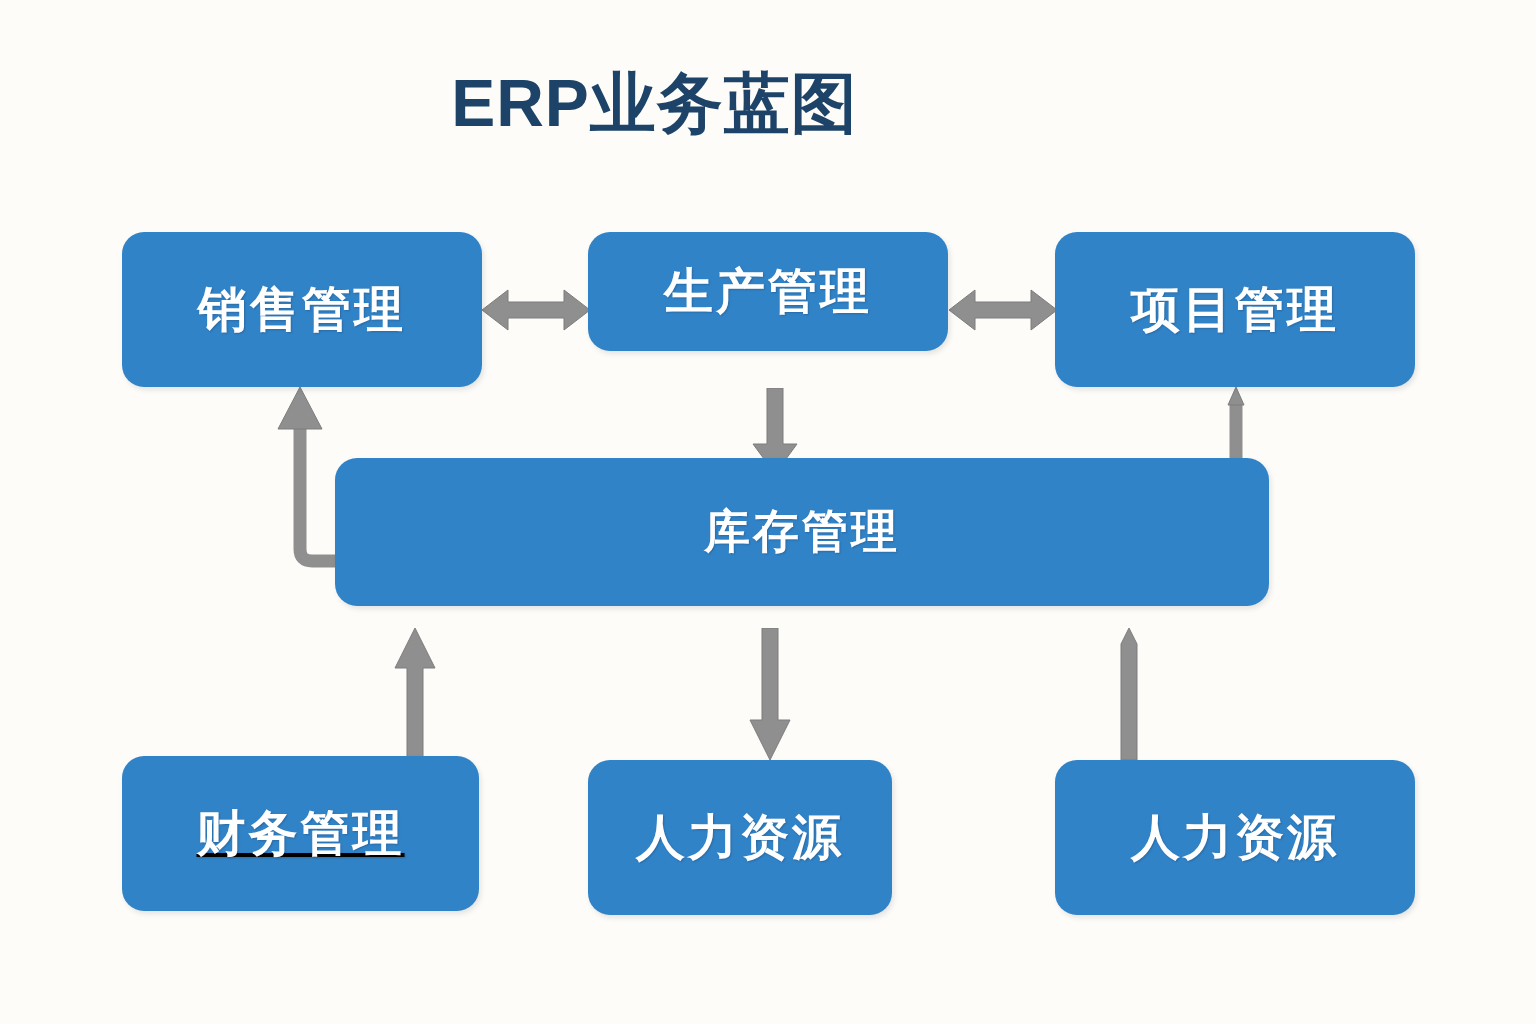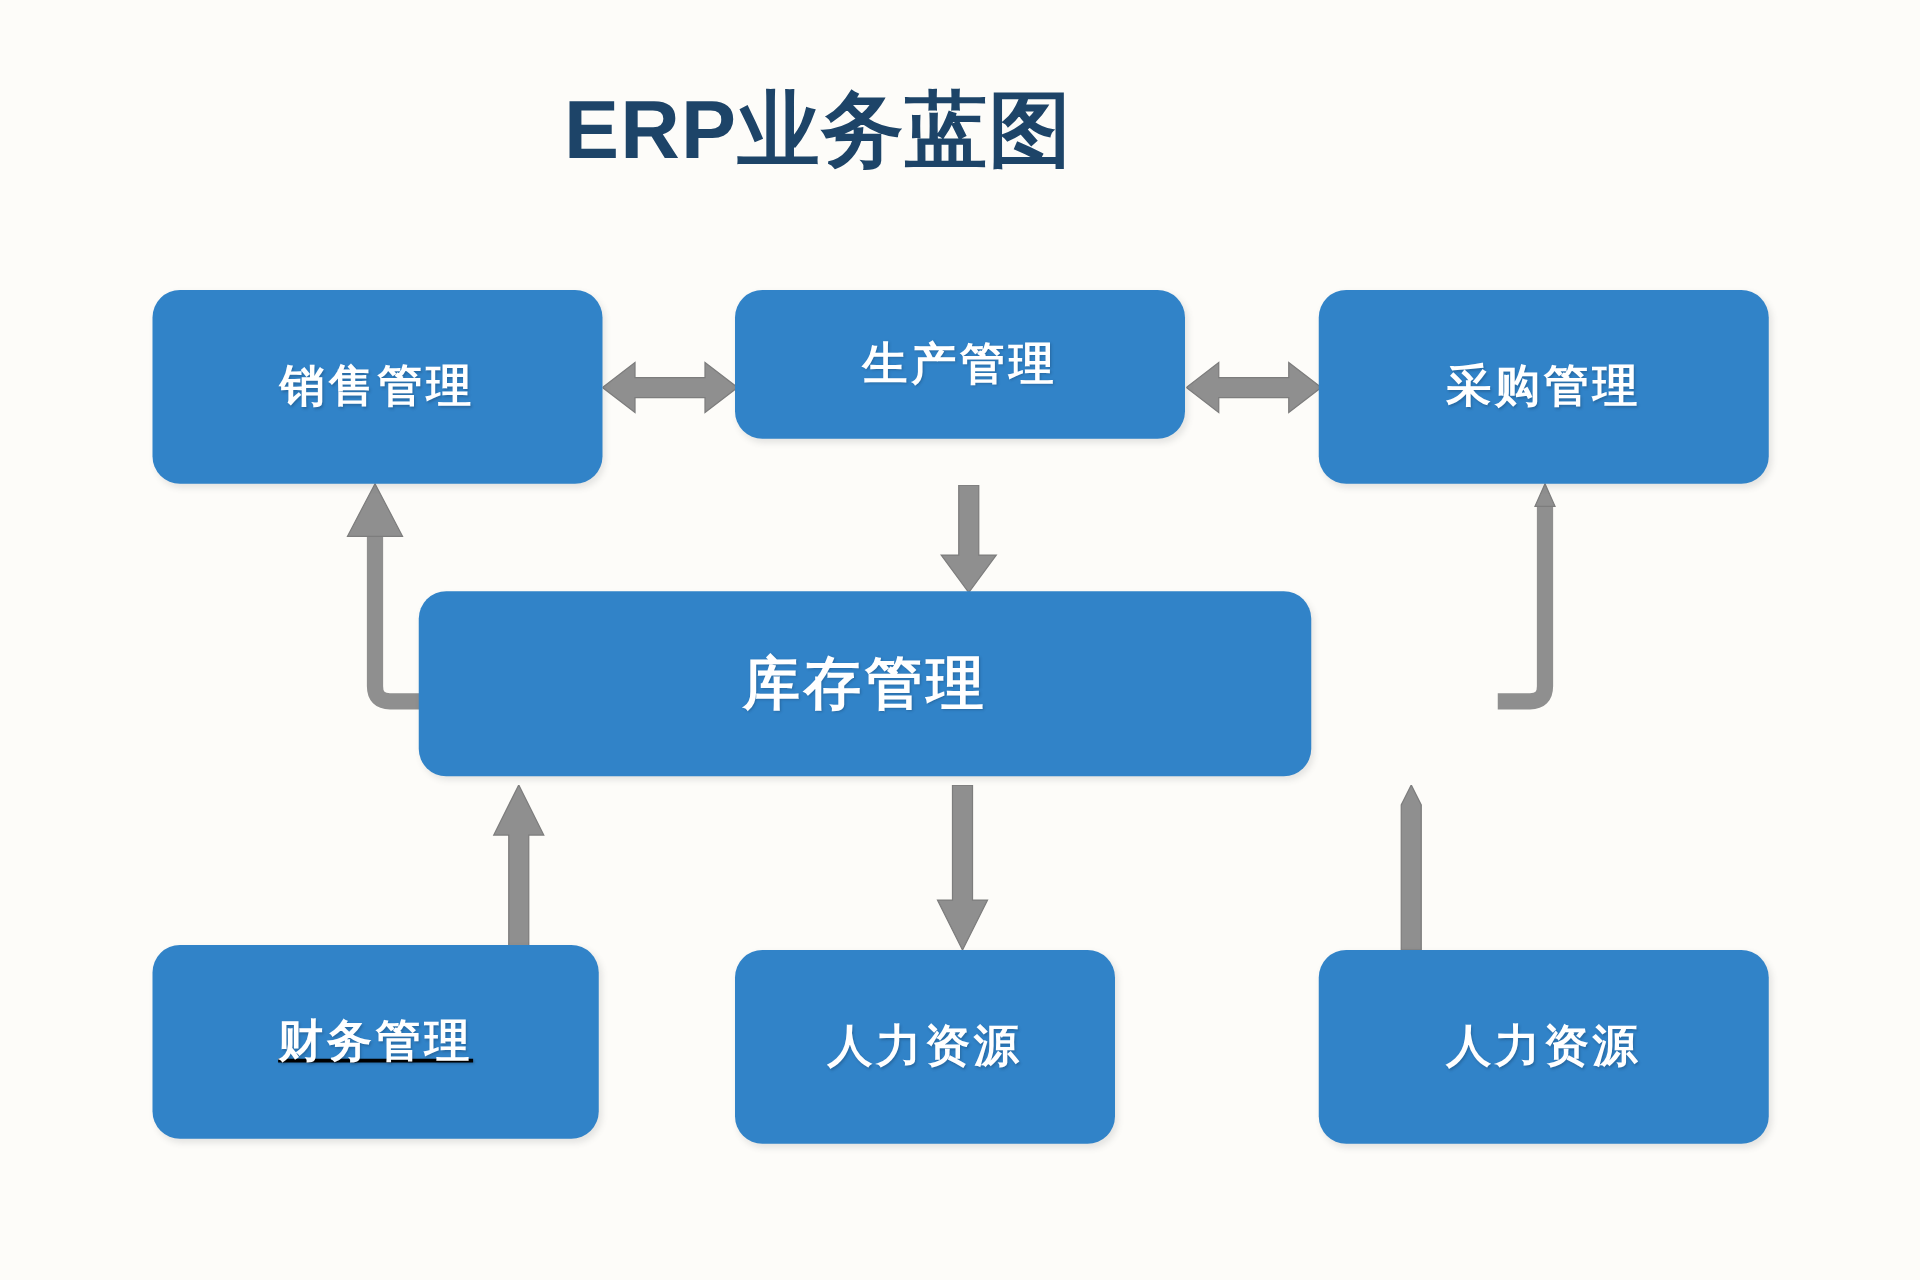--- a/index.html
+++ b/index.html
@@ -36,35 +36,35 @@
     position: absolute;
     background: #3183c8;
     border-radius: 22px;
     box-shadow: 2px 3px 5px rgba(60,70,80,0.13);
     display: flex;
     align-items: center;
     justify-content: center;
   }
   .node .node-label {
     color: #ffffff;
-    font-size: 36px;
+    font-size: 49px;
     font-weight: 700;
     letter-spacing: 3px;
     text-shadow: 1px 1px 2px rgba(20,50,80,0.30);
     white-space: nowrap;
   }
   .node.wide .node-label {
     font-size: 46px;
   }
   
   #node-sales      { left: 122px;  top: 232px; width: 360px; height: 155px; }
   #node-production { left: 588px;  top: 232px; width: 360px; height: 119px; }
   #node-purchase   { left: 1055px; top: 232px; width: 360px; height: 155px; }
   
-  #node-inventory  { left: 335px;  top: 473px; width: 714px; height: 148px; }
+  #node-inventory  { left: 335px;  top: 458px; width: 934px; height: 148px; }
   
   #node-finance    { left: 122px;  top: 756px; width: 357px; height: 155px; text-decoration: underline; }
   #node-hr         { left: 588px;  top: 760px; width: 304px; height: 155px; }
   #node-project    { left: 1055px; top: 760px; width: 360px; height: 155px; }
 
   .conn {
     position: absolute;
     pointer-events: none;
   }
   svg.conn path, svg.conn polygon, svg.conn line {
@@ -114,21 +114,21 @@
 
   <div class="node" id="node-sales">
     <span class="node-label">销售管理</span>
   </div>
 
   <div class="node" id="node-production">
     <span class="node-label">生产管理</span>
   </div>
 
   <div class="node" id="node-purchase">
-    <span class="node-label">采购管理</span>
+    <span class="node-label">项目管理</span>
   </div>
 
   <div class="node wide" id="node-inventory">
     <span class="node-label">库存管理</span>
   </div>
 
   <div class="node" id="node-finance">
     <span class="node-label">财务管理</span>
   </div>
 

